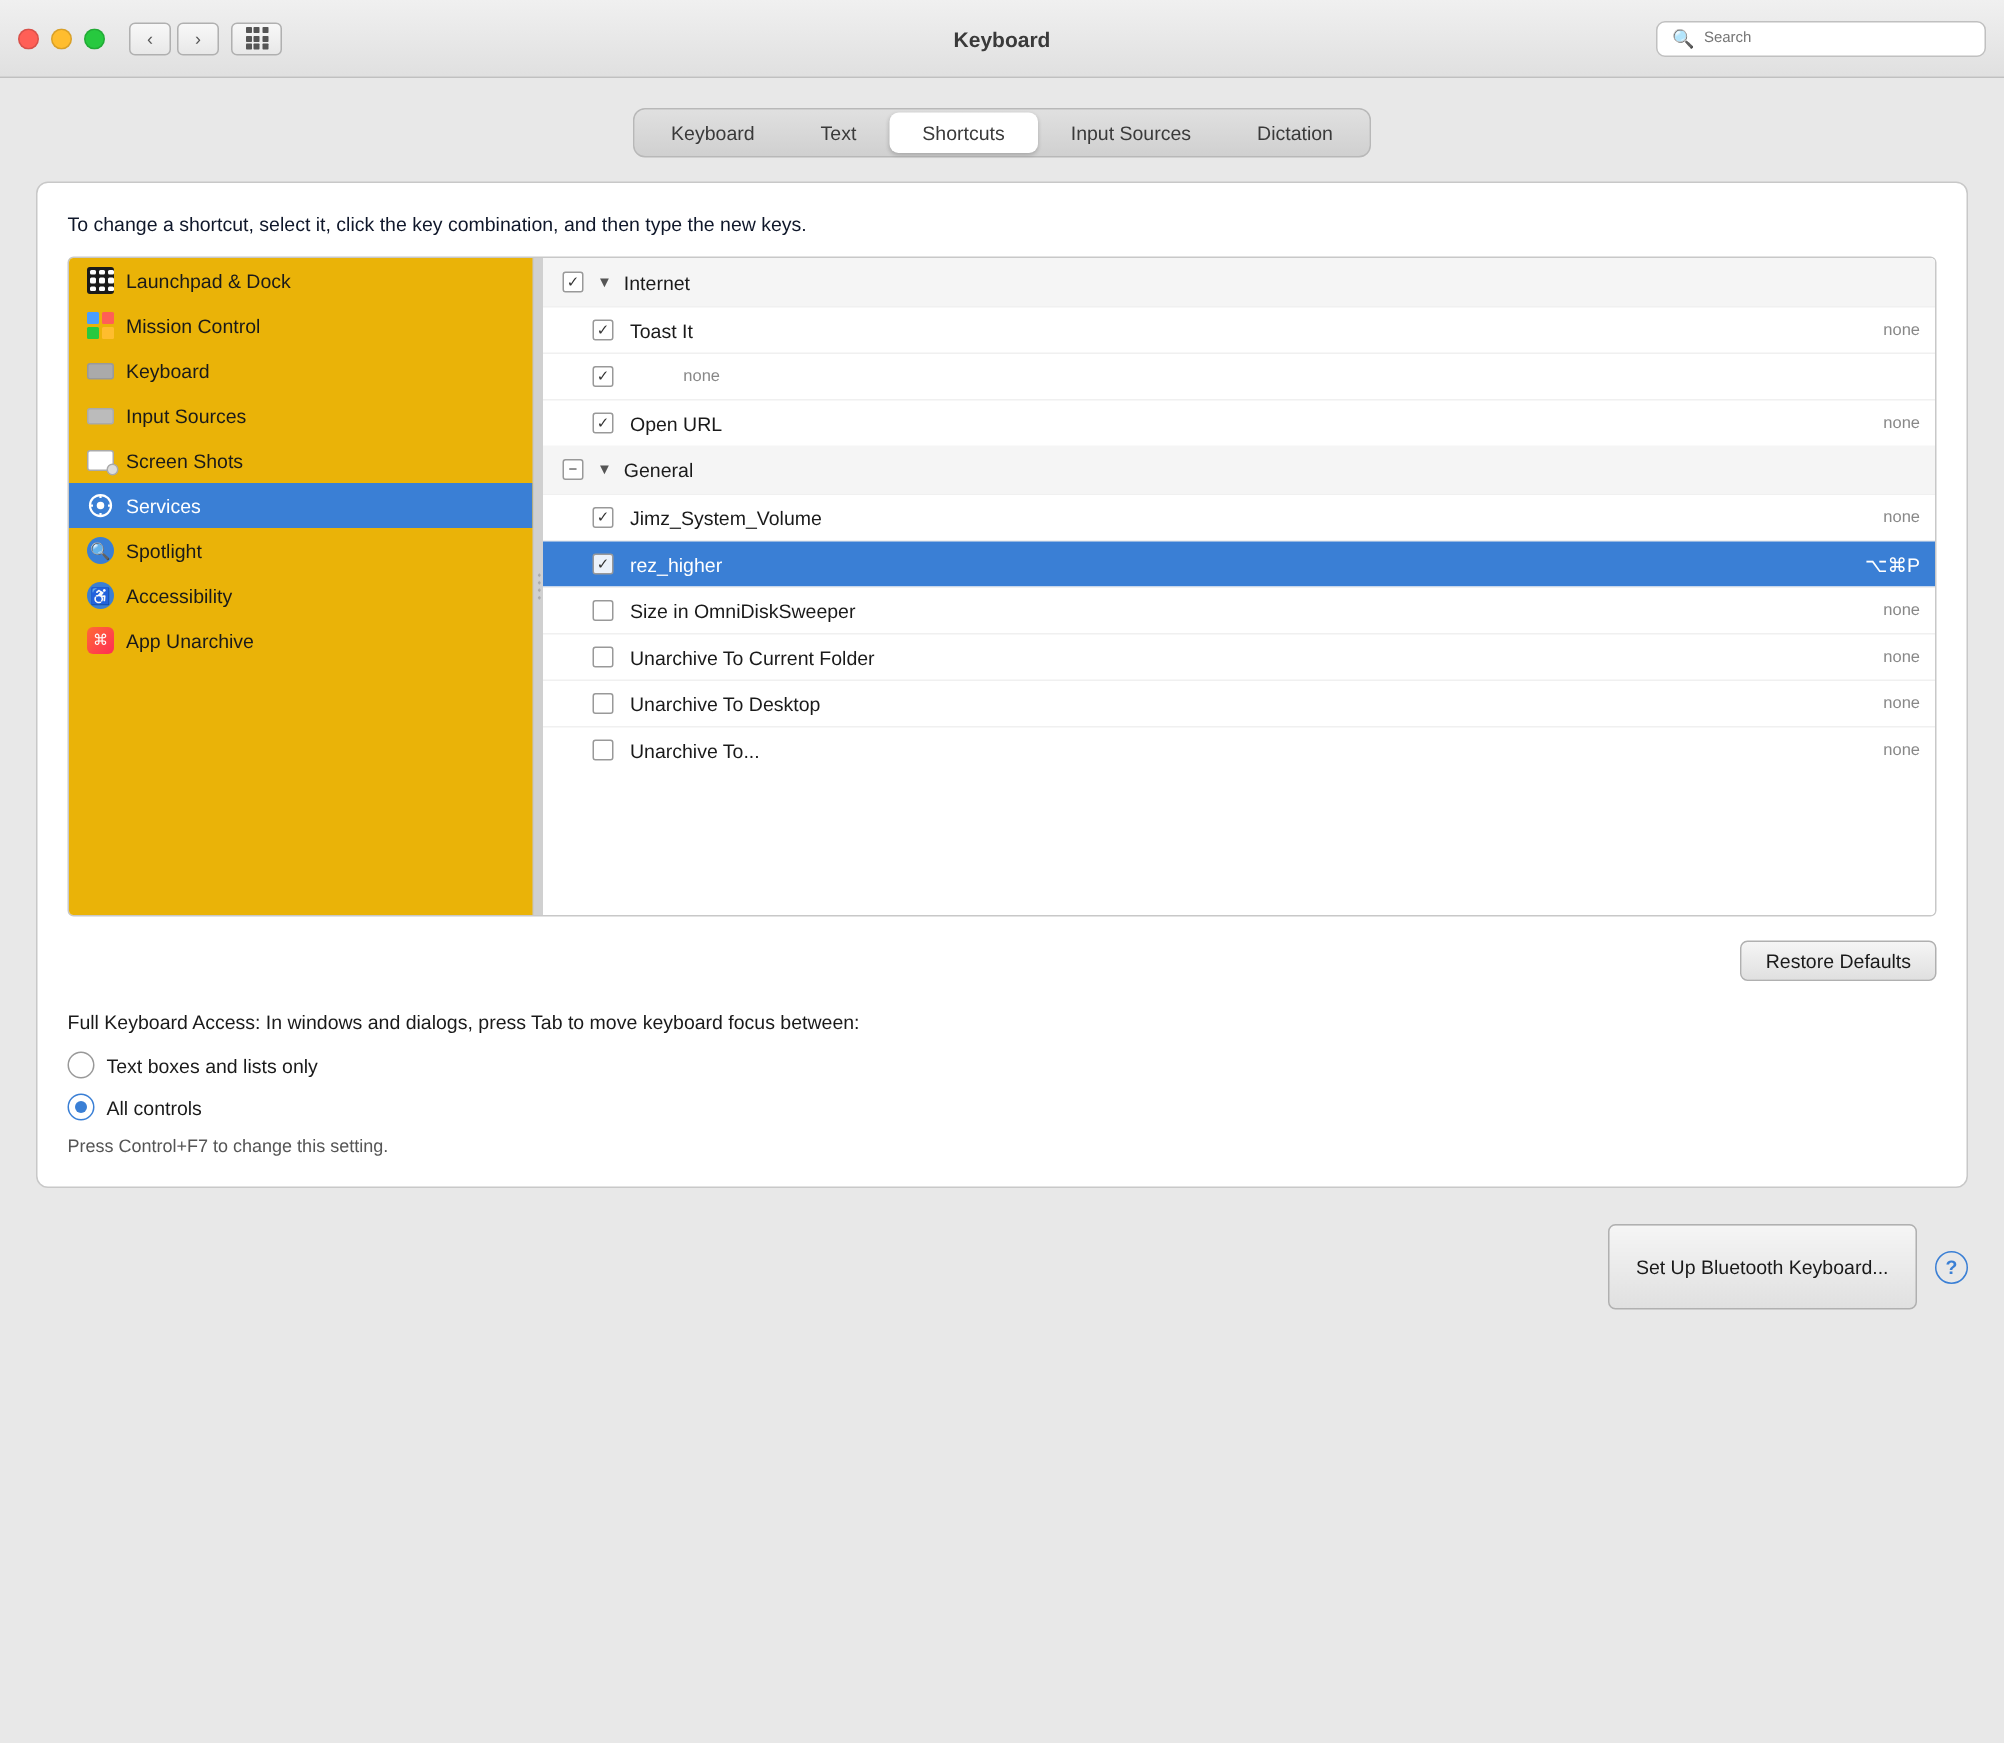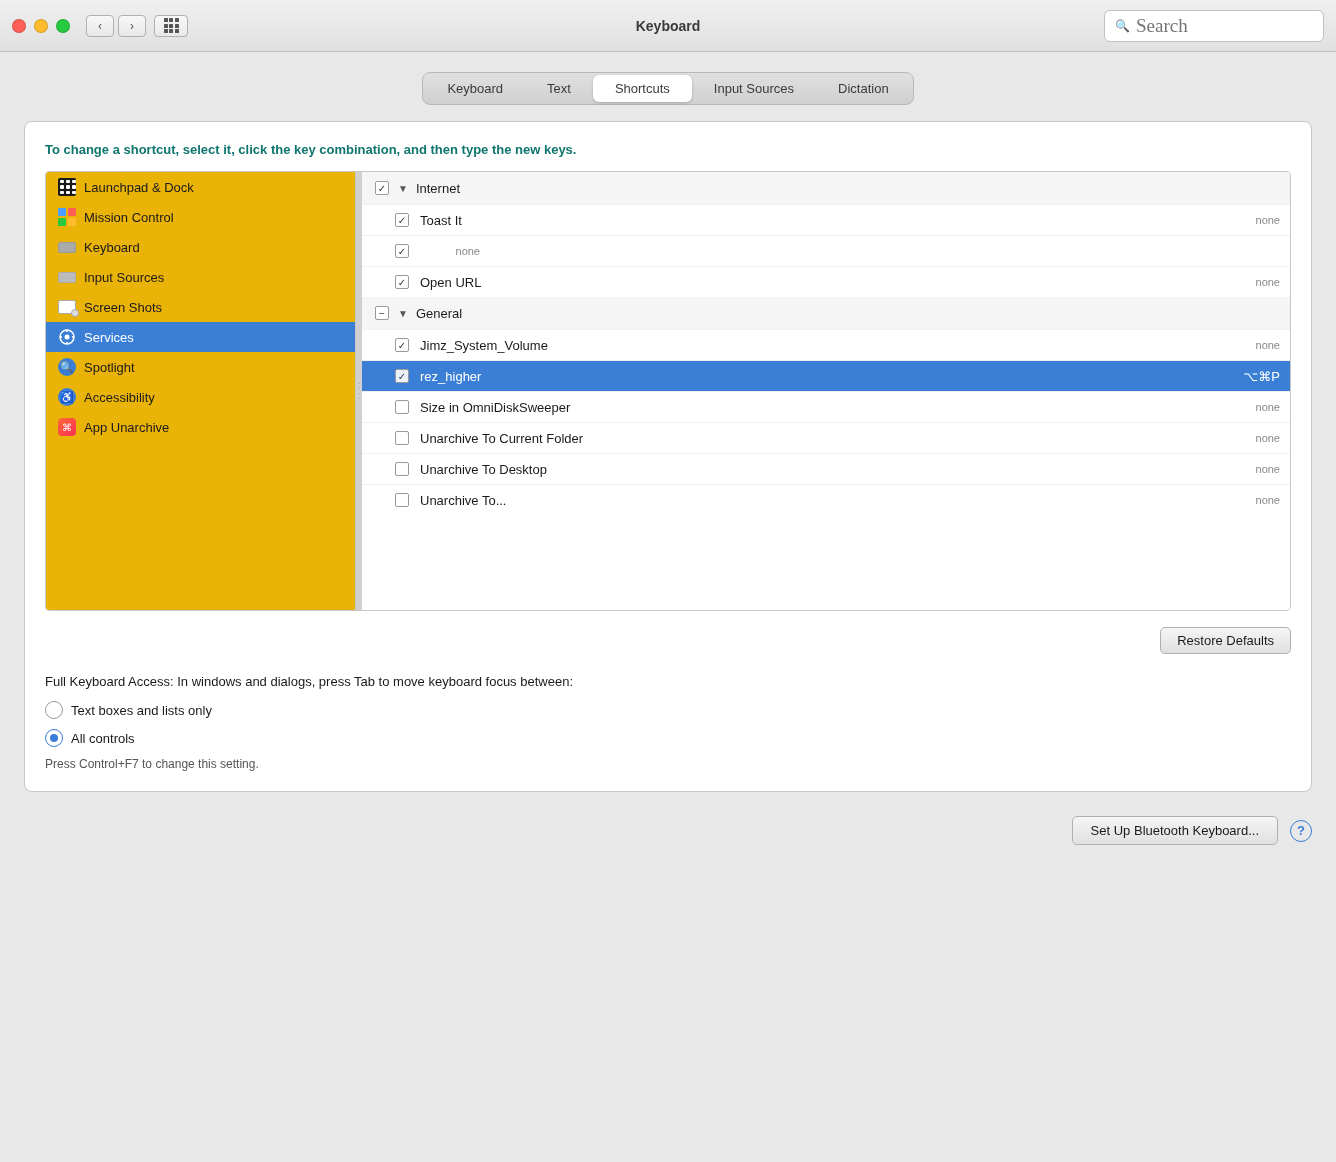--- a/index.html
+++ b/index.html
@@ -110,25 +110,24 @@
     }
 
     .search-icon-svg {
       color: #999;
       font-size: 12px;
     }
 
     .search-input {
       border: none;
       outline: none;
-      font-size: 19px;
+      font-size: 10px;
       color: #999;
       background: transparent;
       width: 100%;
-      font-family: Liberation Serif, serif;
     }
 
     
     .main-content {
       padding: 20px 24px;
     }
 
     
     .tabs-container {
       display: flex;
@@ -164,23 +163,22 @@
     
     .settings-panel {
       background: white;
       border: 1px solid #c8c8c8;
       border-radius: 8px;
       padding: 20px;
     }
 
     .instruction-text {
       font-size: 13px;
-      color: #0f766e;
+      color: #0f172a;
       margin-bottom: 14px;
-      font-weight: bold;
     }
 
     
     .shortcuts-layout {
       display: flex;
       gap: 0;
       border: 1px solid #c8c8c8;
       border-radius: 4px;
       overflow: hidden;
       min-height: 440px;
@@ -404,21 +402,21 @@
       align-items: center;
       justify-content: flex-end;
       margin-top: 24px;
       gap: 12px;
     }
 
     .bluetooth-btn {
       background: linear-gradient(to bottom, #f5f5f5, #e0e0e0);
       border: 1px solid #b0b0b0;
       border-radius: 5px;
-      padding: 6px 18px;
+      padding: 20px 18px;
       font-size: 13px;
       cursor: pointer;
       color: #1a1a1a;
     }
 
     .help-btn {
       width: 22px;
       height: 22px;
       border-radius: 50%;
       border: 1.5px solid #3a7fd5;

